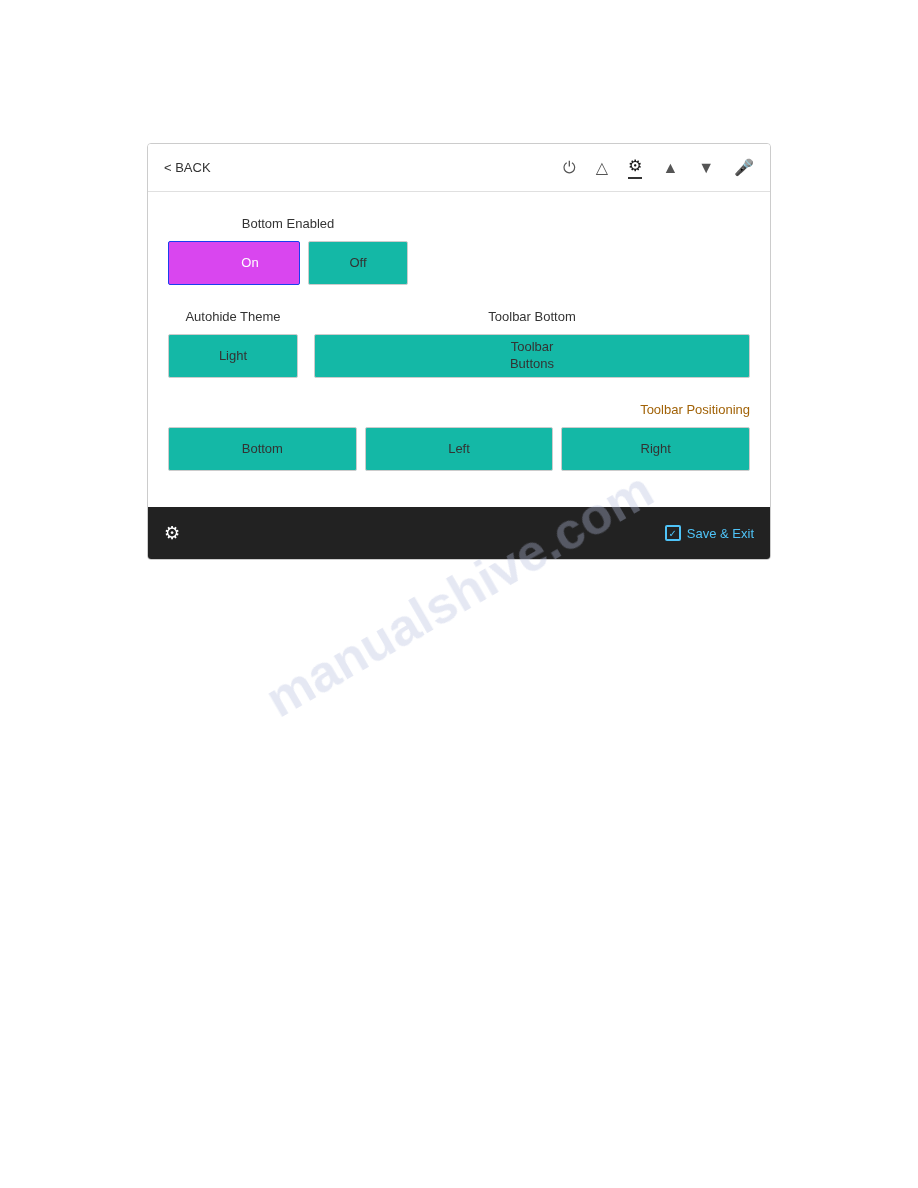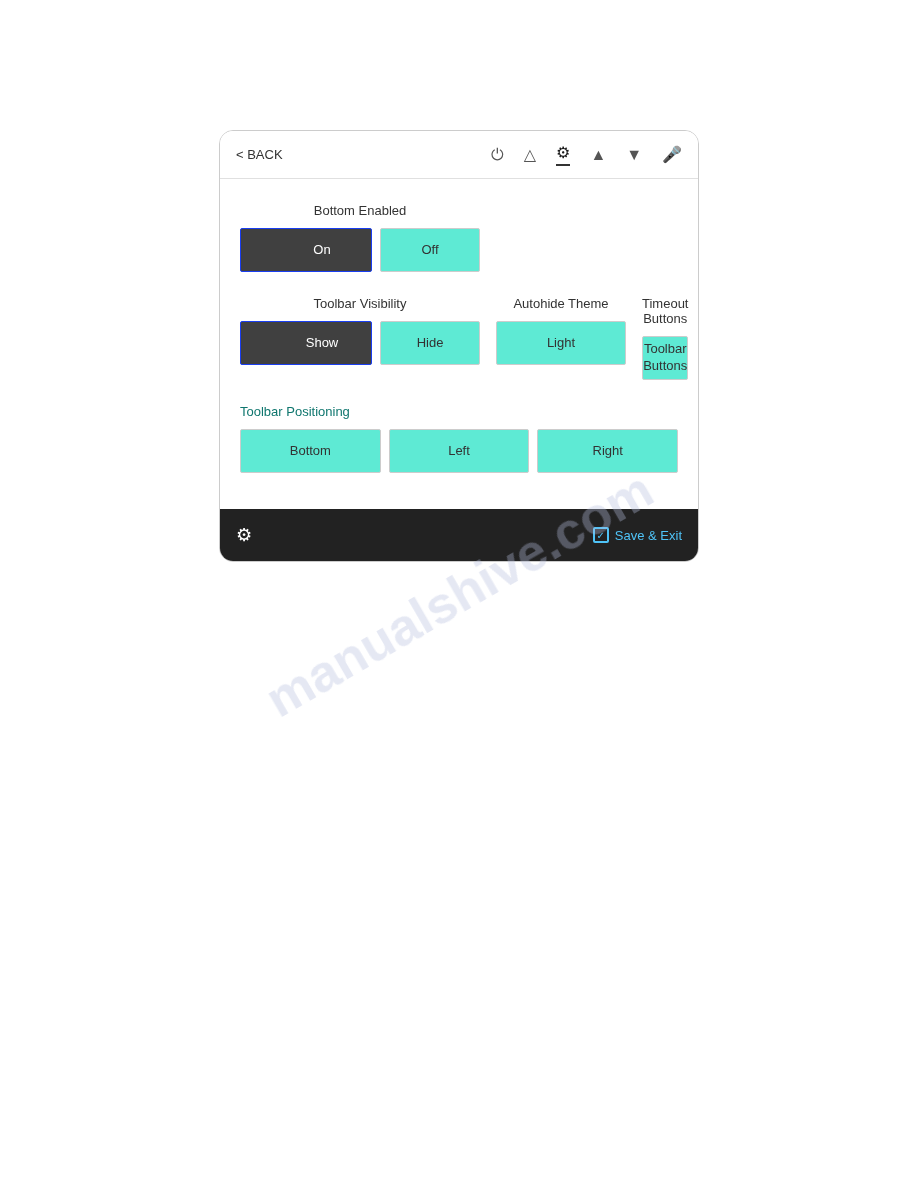--- a/index.html
+++ b/index.html
@@ -8,25 +8,26 @@
       font-family: Arial, sans-serif;
       width: 918px;
       min-height: 1188px;
       display: flex;
       justify-content: center;
       align-items: flex-start;
       padding-top: 130px;
     }
 
     .panel {
-      width: 480px;
+      width: 624px;
       border: 1px solid #ccc;
       background: #ffffff;
-      border-radius: 14px;
+      border-radius: 4px;
       overflow: hidden;
+      margin-top: 13px;
     }
 
     
     .top-nav {
       display: flex;
       align-items: center;
       padding: 0 16px;
       height: 48px;
       border-bottom: 1px solid #e0e0e0;
       background: #fff;
@@ -78,34 +79,34 @@
     
     .btn-group {
       display: flex;
       gap: 8px;
     }
 
     .btn {
       flex: 1;
       height: 44px;
       border: 1px solid #ccc;
-      background: #5eead4;
+      background: #14b8a6;
       color: #333;
       font-size: 13px;
       cursor: pointer;
       border-radius: 2px;
       display: flex;
       align-items: center;
       justify-content: center;
       text-align: center;
       line-height: 1.3;
     }
 
     .btn.active {
-      background: #404040;
+      background: #d946ef;
       color: #fff;
       border-color: #1a3ef0;
       padding-left: 32px;
     }
 
     
     .autohide-group {
       display: flex;
       align-items: center;
       gap: 8px;
@@ -157,23 +158,23 @@
     .buttons-section {
       flex: 1;
     }
 
     
     .positioning-row {
       margin-bottom: 20px;
     }
 
     .positioning-label {
-      text-align: left;
-      font-size: 13px;
-      color: #0f766e;
+      text-align: right;
+      font-size: 13px;
+      color: #a16207;
       margin-bottom: 10px;
     }
 
     .pos-btn-group {
       display: flex;
       gap: 8px;
     }
 
     
     .footer-bar {
@@ -255,37 +256,30 @@
         <div class="btn-group">
           <button class="btn active">On</button>
           <button class="btn">Off</button>
         </div>
       </div>
 
     </div>
 
     <div class="vis-theme-buttons-row">
 
-      <div class="visibility-section">
-        <div class="section-label">Toolbar Visibility</div>
-        <div class="btn-group">
-          <button class="btn active">Show</button>
-          <button class="btn">Hide</button>
-        </div>
-      </div>
 
       <div class="theme-section">
         <div class="section-label">Autohide Theme</div>
         <div class="btn-group">
           <button class="btn" style="border: 1px solid #ccc;">Light</button>
         </div>
       </div>
 
       <div class="buttons-section">
-        <div class="section-label">Timeout Buttons</div>
+        <div class="section-label">Toolbar Bottom</div>
         <div class="btn-group">
           <button class="btn" style="line-height:1.3;">Toolbar<br>Buttons</button>
         </div>
       </div>
     </div>
 
     <div class="positioning-row">
       <div class="positioning-label">Toolbar Positioning</div>
       <div class="pos-btn-group">
         <button class="btn">Bottom</button>

